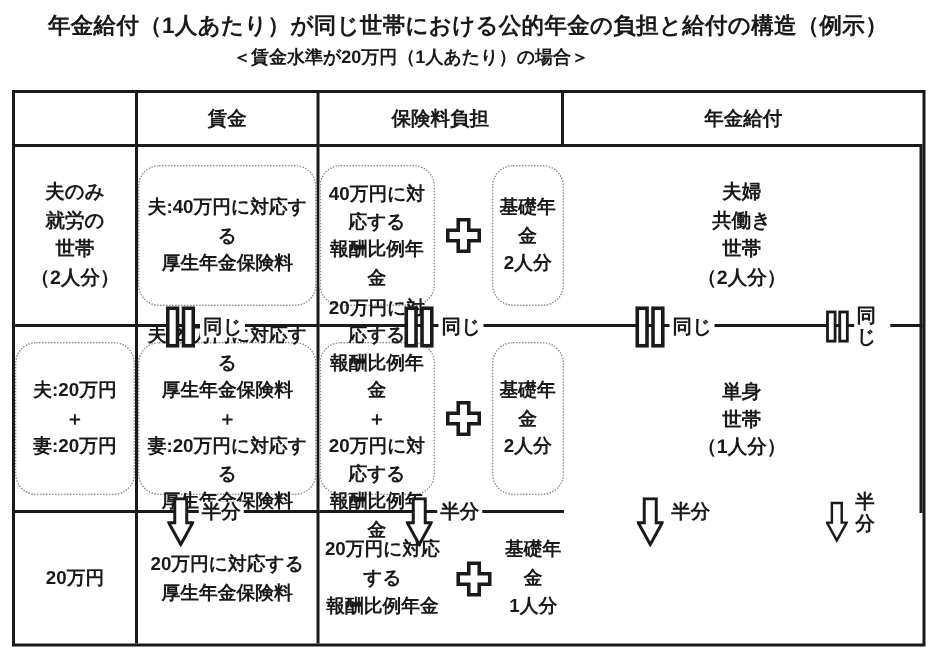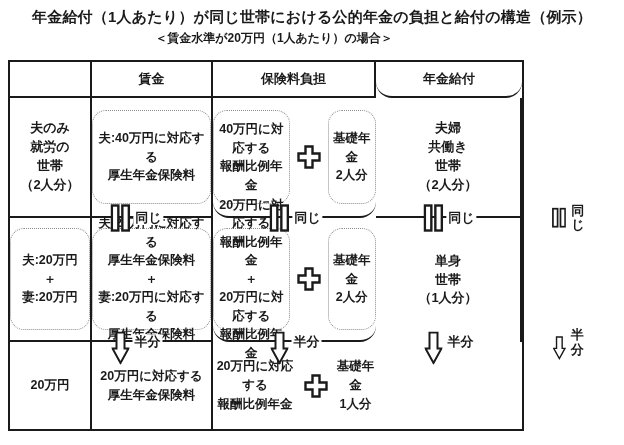--- a/index.html
+++ b/index.html
@@ -11,32 +11,32 @@
   }
   .title {
     position: absolute; top: 8px; left: 0; width: 624px;
     text-align: center; font-size: 15px; letter-spacing: 0.2px;
   }
   .subtitle {
     position: absolute; top: 30px; left: 0; width: 548px;
     text-align: center; font-size: 12px;
   }
   .tbl {
-    position: absolute; left: 8px; top: 60px; width: 516px; height: 371px;
+    position: absolute; left: 8px; top: 60px; width: 609px; height: 371px;
     border: 2.5px solid #1a1a1a; background: #fff;
     display: grid;
     grid-template-columns: 82px 121px 163px 1fr;
     grid-template-rows: 36px 120px 124px 1fr;
   }
   .cell {
     border-right: 2px solid #1a1a1a; border-bottom: 2px solid #1a1a1a;
     display: flex; align-items: center; justify-content: center;
     text-align: center; white-space: pre-line;
   }
-  .cell.last-col { border-right: none; border-radius: 16px; }
+  .cell.last-col { border-right: none; }
   .cell.last-row { border-bottom: none; }
   .hdr { font-size: 13px; }
   .rowlabel { font-size: 13px; line-height: 1.45; }
   .plain { font-size: 12.5px; line-height: 1.5; }
   .dbox {
     border: 1.6px dotted #8c8c8c; border-radius: 14px; background: #fff;
     display: flex; align-items: center; justify-content: center;
     text-align: center; white-space: pre-line;
     font-size: 12.5px; line-height: 1.48; padding: 4px 3px;
   }

